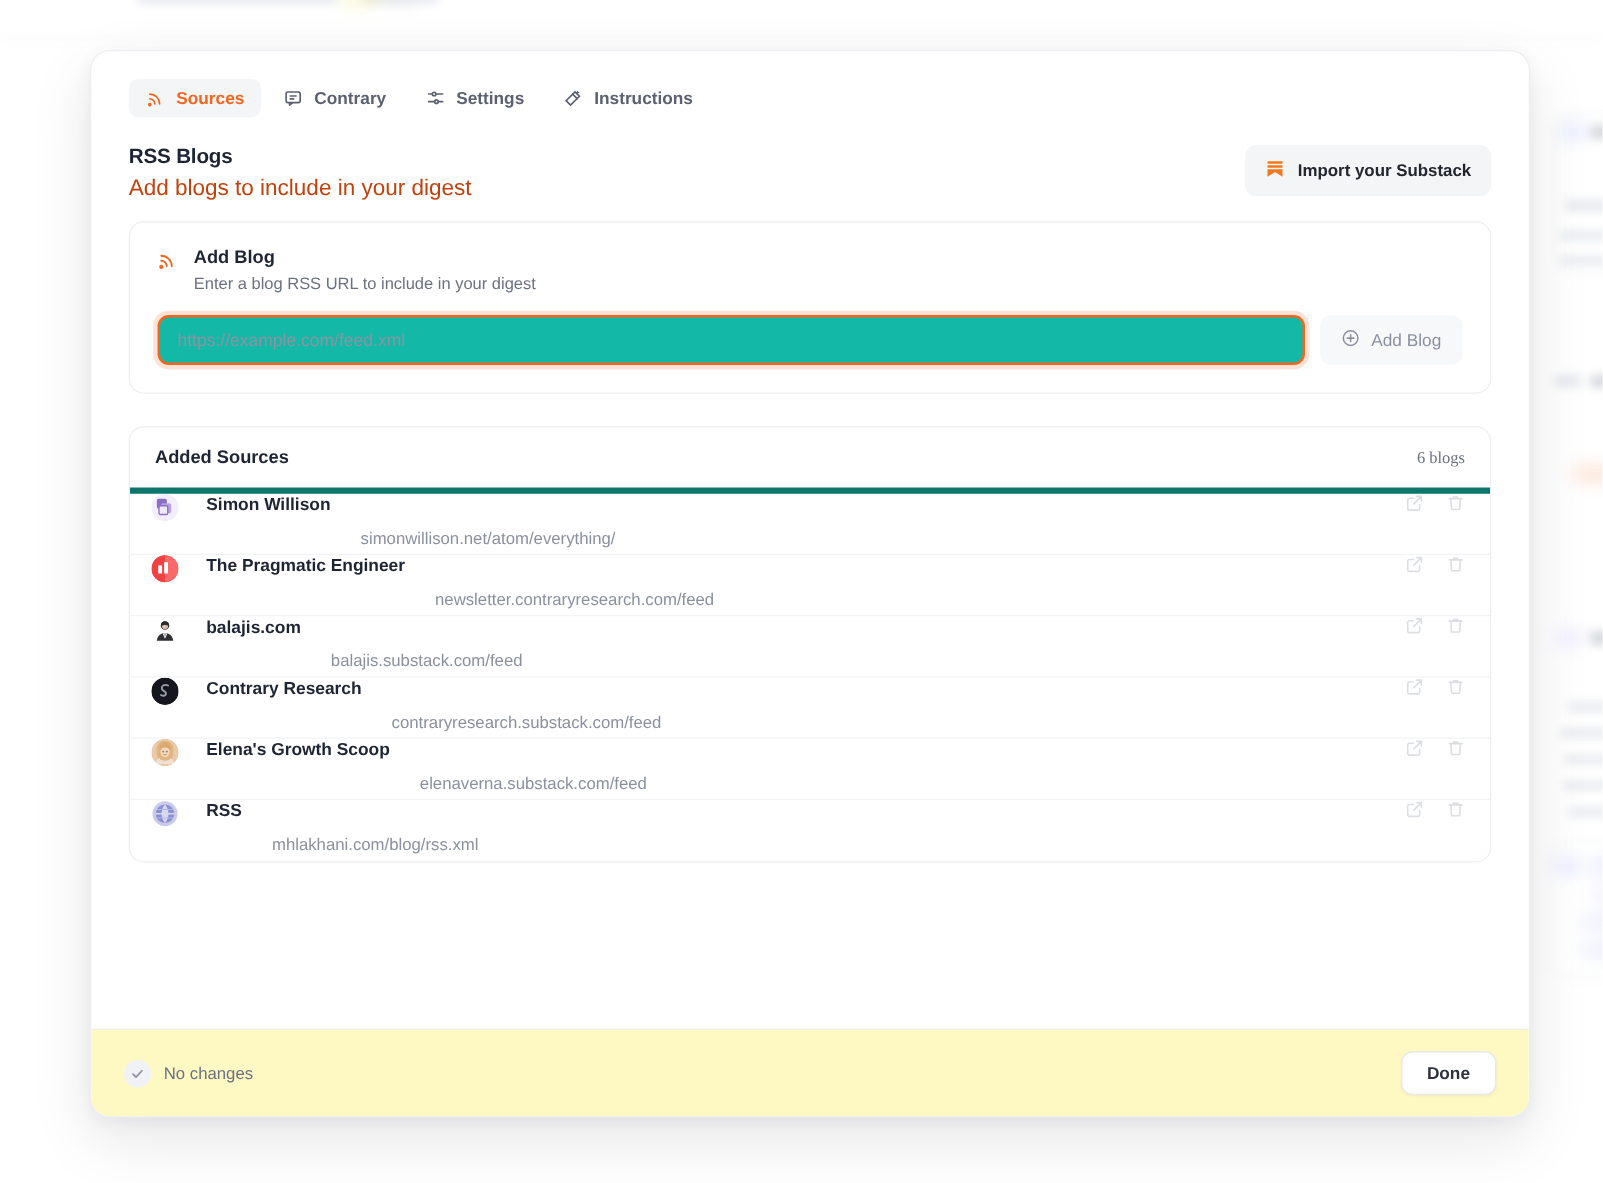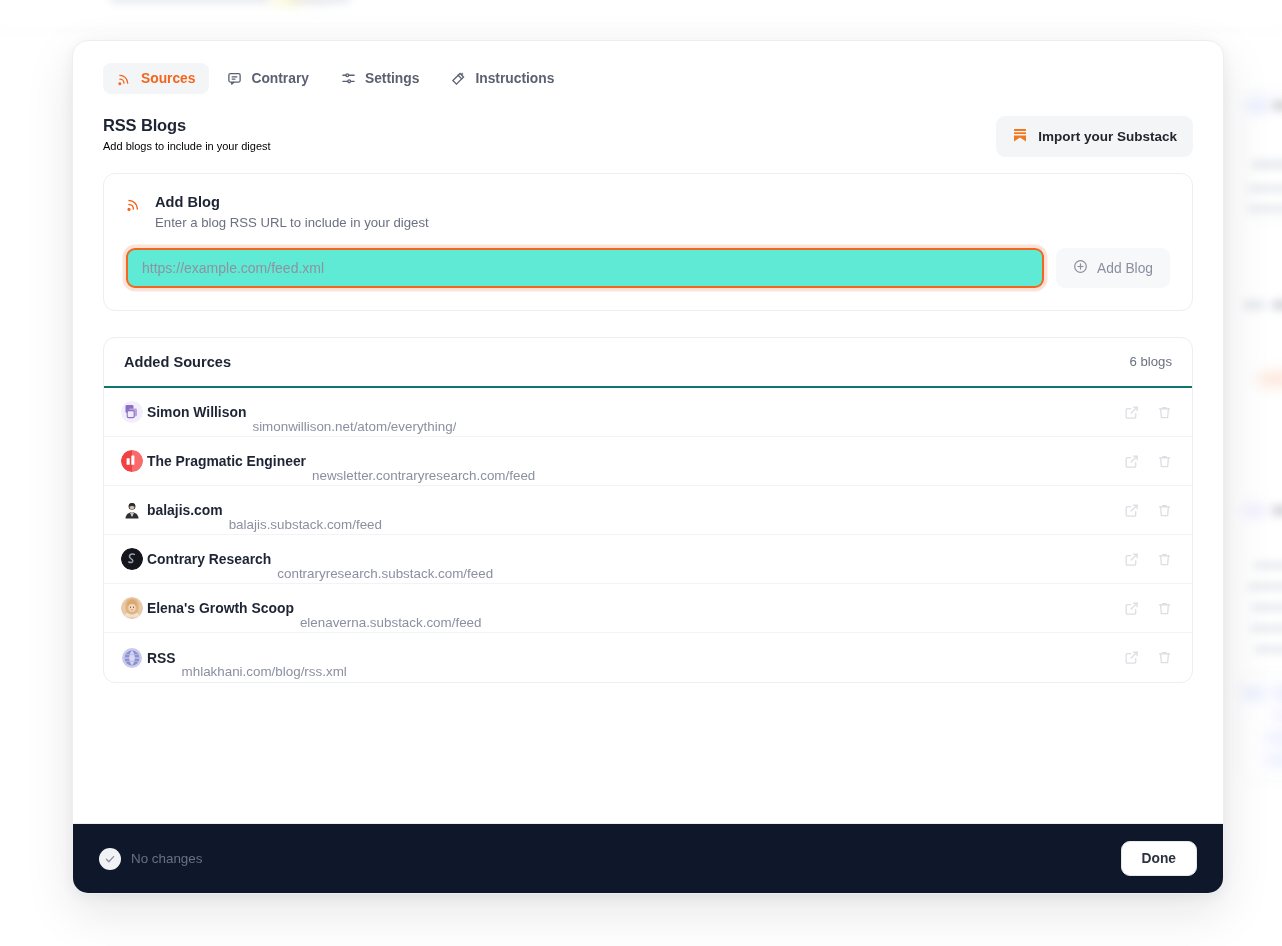--- a/index.html
+++ b/index.html
@@ -119,22 +119,22 @@
     align-items: flex-start;
     margin-bottom: 16px;
   }
   .section-title {
     font-size: 16.5px;
     font-weight: 700;
     color: #1d2433;
     letter-spacing: -.15px;
   }
   .section-sub {
-    font-size: 11px;
-    color: #000000;
+    font-size: 18px;
+    color: #c2410c;
     margin-top: 5px;
   }
   .substack-btn {
     margin-left: auto;
     display: flex;
     align-items: center;
     gap: 10px;
     background: #f4f5f6;
     border: none;
     border-radius: 9px;
@@ -175,21 +175,21 @@
     flex: 1 1 auto;
     height: 40px;
     border: 2px solid #f2661f;
     border-radius: 9px;
     padding: 0 14px;
     font-size: 14px;
     font-family: inherit;
     color: #1d2433;
     outline: none;
     box-shadow: 0 0 0 3.5px rgba(242,102,31,.18);
-    background: #5eead4;
+    background: #14b8a6;
   }
   .url-input::placeholder { color: #8d93a1; }
   .addblog-btn {
     display: flex;
     align-items: center;
     gap: 9px;
     height: 40px;
     padding: 0 17px;
     border-radius: 9px;
     background: #f7f8f9;
@@ -204,38 +204,39 @@
 
   
   .sources-card {
     border: 1px solid #eceef1;
     border-radius: 12px;
     overflow: hidden;
     background: #fff;
   }
   .sources-head {
     display: flex;
-    align-items: flex-start;
+    align-items: center;
     padding: 16px 20px;
-    border-bottom: 2px solid #0f766e;
+    border-bottom: 5px solid #0f766e;
   }
   .sources-title {
     font-size: 14.6px;
     font-weight: 700;
     color: #1d2433;
   }
   .sources-count {
     margin-left: auto;
     font-size: 13.2px;
     color: #6b7180;
+    font-family: Liberation Serif, serif;
   }
   .source-row {
     display: flex;
-    align-items: center;
-    gap: 4px;
+    align-items: flex-start;
+    gap: 22px;
     padding: 0 20px 0 17px;
     height: 49px;
     border-bottom: 1px solid #f2f3f5;
   }
   .source-row:last-child { border-bottom: none; }
   .fav {
     width: 22px; height: 22px;
     flex: 0 0 auto;
     border-radius: 50%;
     overflow: hidden;
@@ -263,21 +264,21 @@
     gap: 18px;
     color: #dcdee3;
   }
   .row-actions span { cursor: pointer; display: flex; }
 
   
   .modal-footer {
     flex: 0 0 auto;
     height: 70px;
     border-top: 1px solid #eeeff1;
-    background: #0f172a;
+    background: #fef9c3;
     display: flex;
     align-items: center;
     padding: 0 26px;
   }
   .nochange {
     display: flex;
     align-items: center;
     gap: 10px;
     font-size: 13.4px;
     color: #6b7180;

